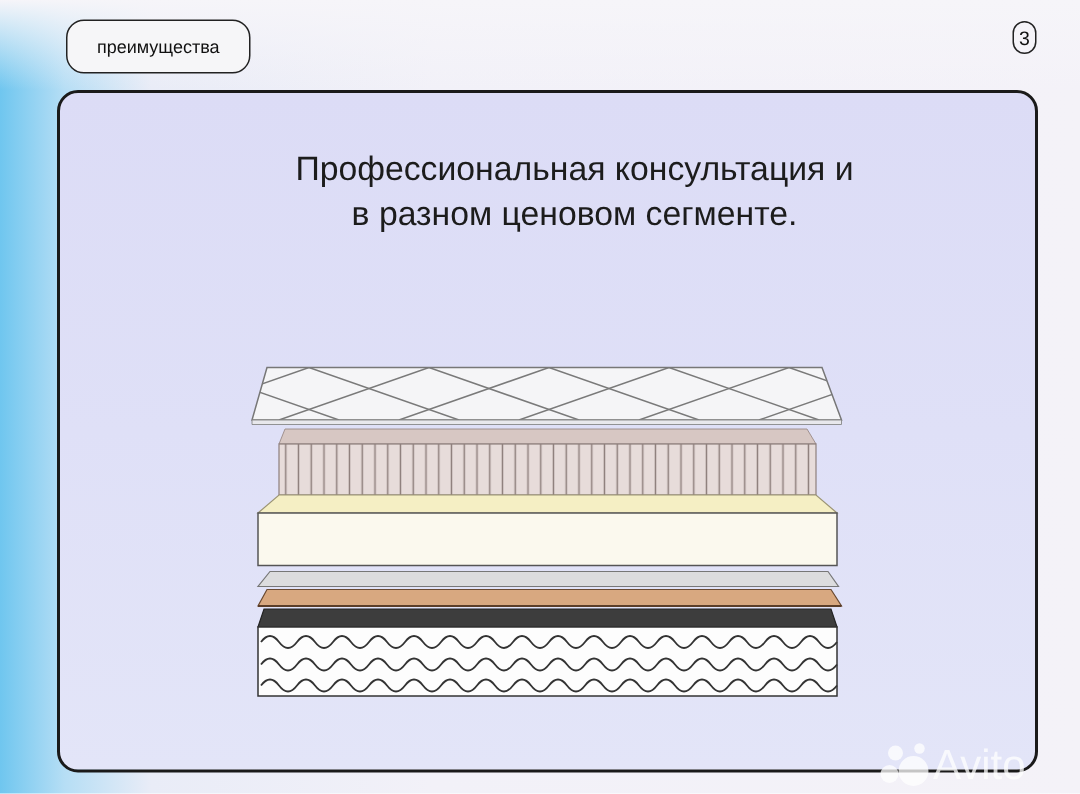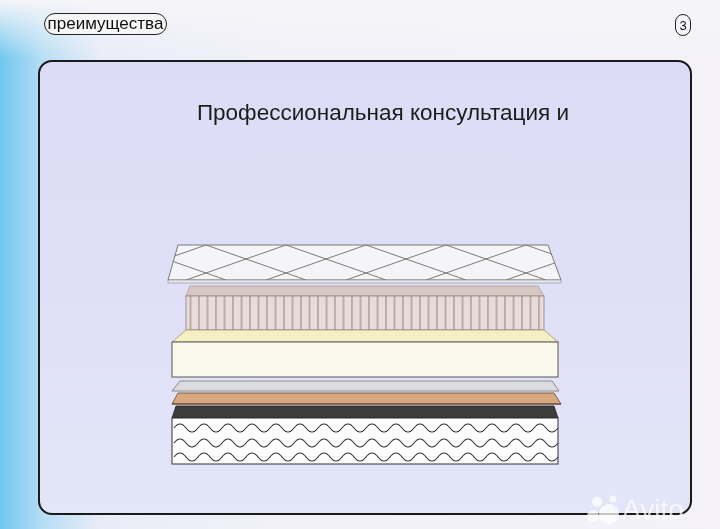--- a/index.html
+++ b/index.html
@@ -1,21 +1,21 @@
 <!DOCTYPE html>
 <html><head>
 <meta charset="utf-8">
 <style>
   html,body{margin:0;padding:0;}
   body{width:720px;height:529px;overflow:hidden;position:relative;
     font-family:"Liberation Sans",sans-serif;
     background:linear-gradient(90deg,#6fc6ef 0%,#b6def5 6%,#e9ecf7 14%,#f2f1f8 40%,#f4f2f8 100%);}
   .bg-top{position:absolute;left:0;top:0;width:720px;height:60px;background:linear-gradient(180deg,#f6f5f9,rgba(244,242,248,0));}
-  .tag{position:absolute;left:44px;top:13px;width:123px;height:22px;border:1.5px solid #222;border-radius:12px;
-    box-sizing:border-box;display:flex;align-items:center;justify-content:center;font-size:17px;color:#111;background:#f6f6f8;}
+  .tag{position:absolute;left:44px;top:13px;width:123px;height:36px;border:1.5px solid #222;border-radius:12px;
+    box-sizing:border-box;display:flex;align-items:center;justify-content:center;font-size:12px;color:#111;background:#f6f6f8;}
   .pagenum{position:absolute;left:675px;top:14px;width:16px;height:22px;border:1.5px solid #222;border-radius:9px;
     box-sizing:border-box;display:flex;align-items:center;justify-content:center;font-size:13px;color:#111;}
   .card{position:absolute;left:38px;top:60px;width:654px;height:455px;border:2px solid #1a1a1a;border-radius:14px;
     box-sizing:border-box;background:linear-gradient(180deg,#dcdcf6 0%,#dfe0f7 50%,#e3e5f8 100%);overflow:hidden;}
   .headline{position:absolute;left:0;top:36px;width:650px;text-align:center;font-size:22.5px;line-height:30px;color:#1c1c1c;}
   .headline div{white-space:nowrap;padding-left:36px;}
   .illus{position:absolute;left:126px;top:180px;}
   .watermark{position:absolute;left:622px;top:494px;font-size:28px;font-weight:normal;color:rgba(255,255,255,0.75);}
   .wm-dots{position:absolute;left:583px;top:494px;}
 </style>
@@ -28,20 +28,21 @@
   <span>преимущества</span>
 </div>
 
 <div class="pagenum">
   <span>3</span>
 </div>
 
 <div class="card">
   <div class="headline">
     <div>Профессиональная консультация и</div>
+    <div>в разном ценовом сегменте.</div>
   </div>
 
   <svg class="illus" width="400" height="225" viewBox="0 0 400 225">
     <defs>
       <clipPath id="cvr">
           <polygon points="12,3 382,3 395,38 2,38"></polygon>
         </clipPath>
       <pattern id="springs" width="8.5" height="40" patternUnits="userSpaceOnUse">
         <rect x="0" y="0" width="8.5" height="40" fill="#e7dcda"></rect>
         <line x1="7.5" y1="0" x2="7.5" y2="40" stroke="#8e7f7c" stroke-width="1"></line>

